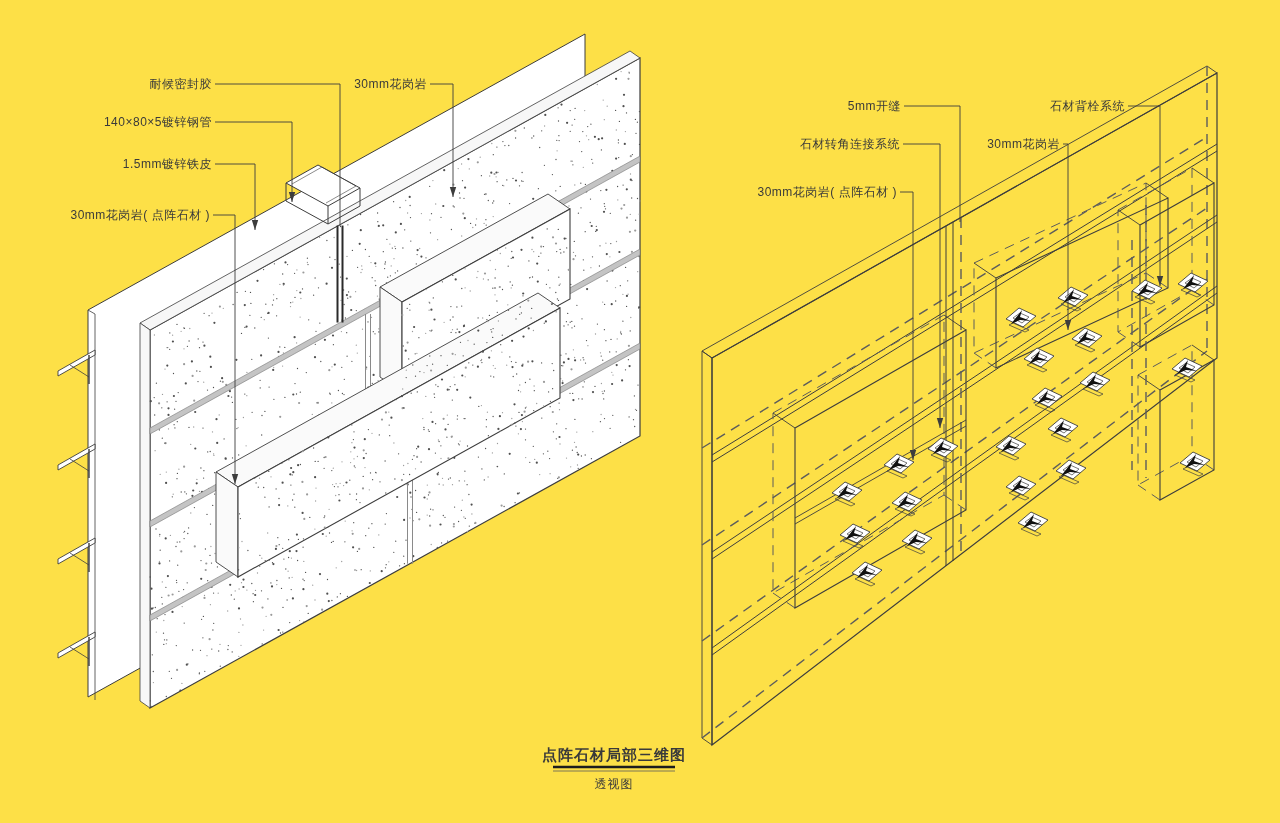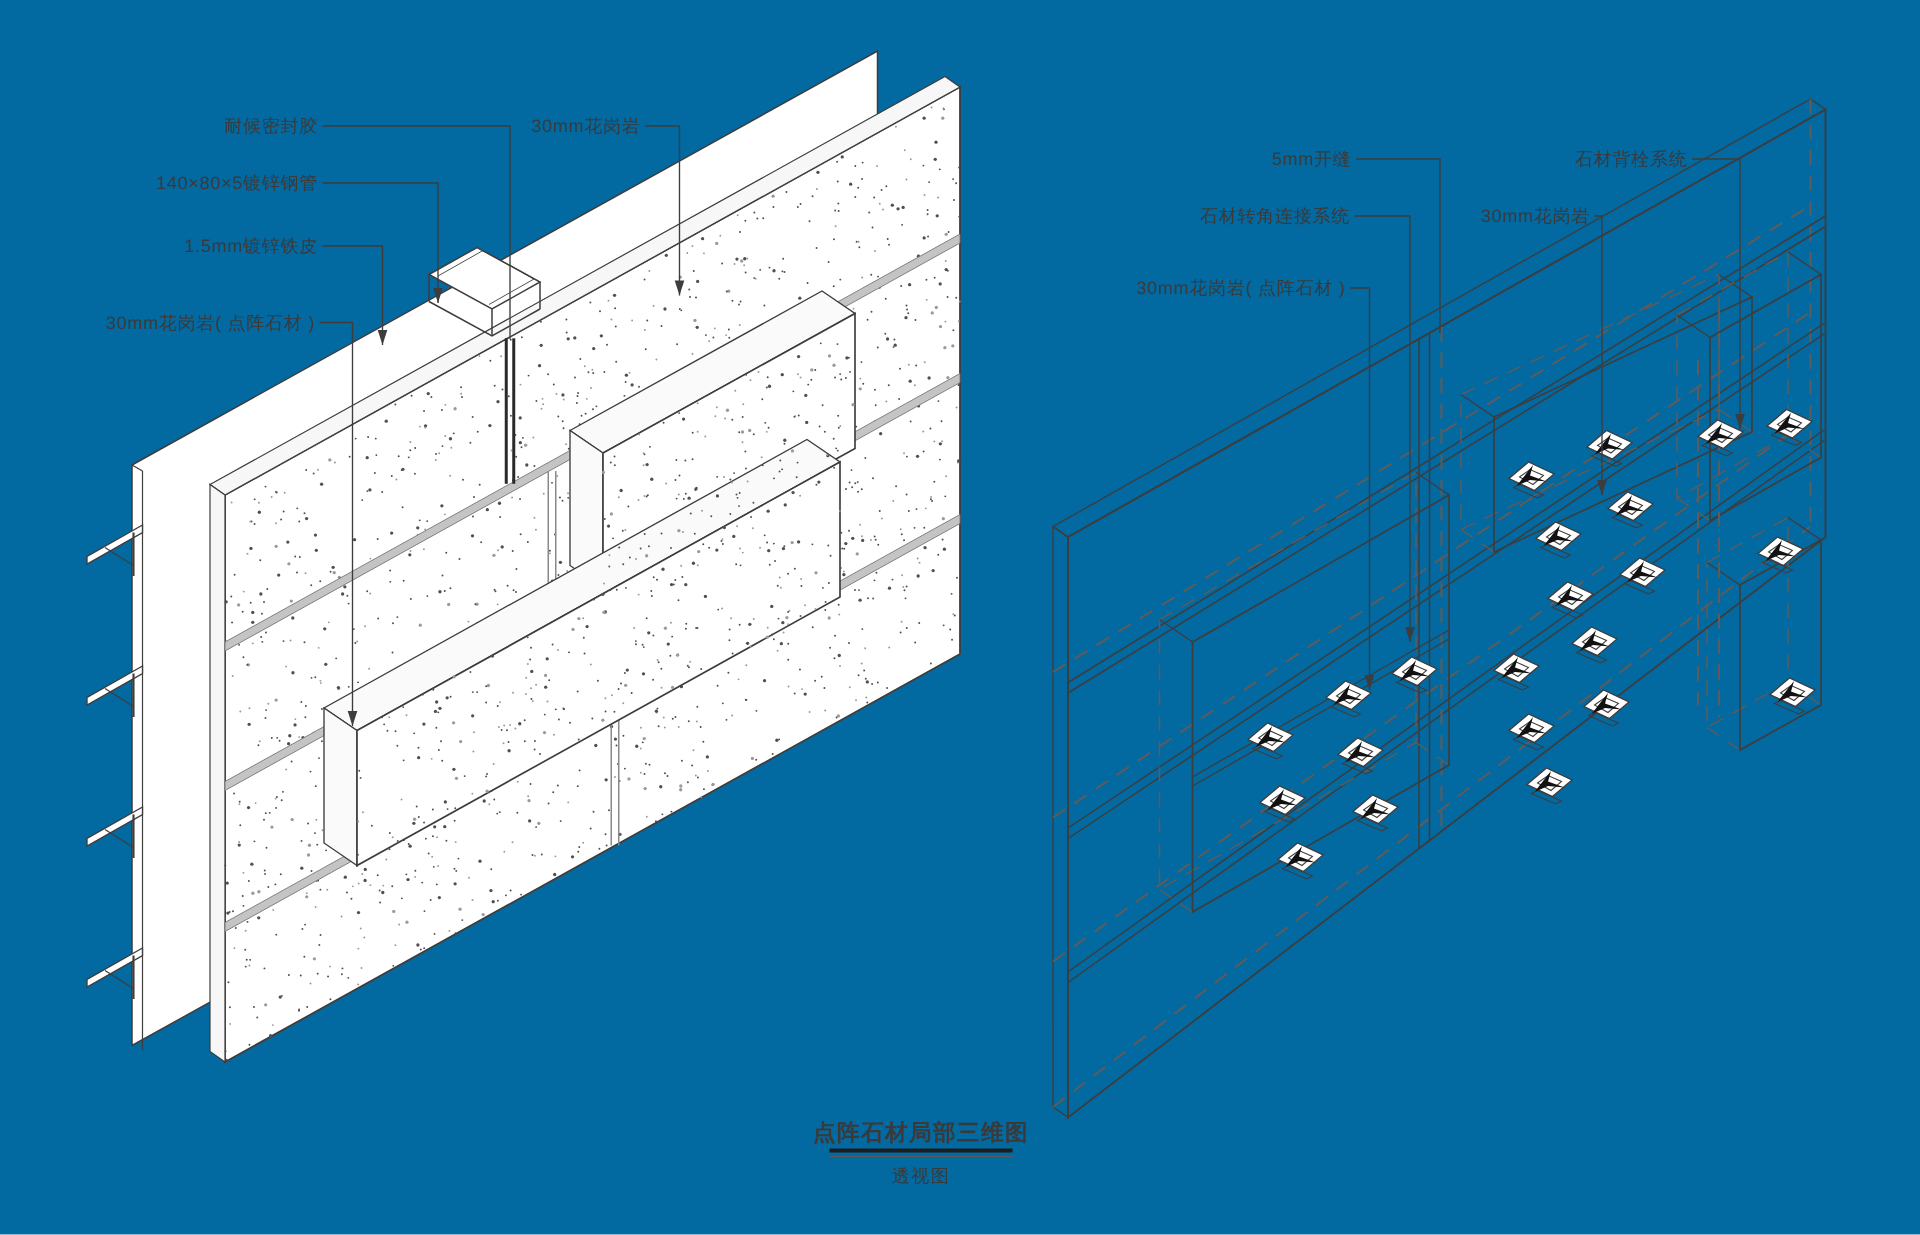--- a/index.html
+++ b/index.html
@@ -1,16 +1,16 @@
 <!DOCTYPE html>
 <html><head>
 <meta charset="utf-8">
 <style>
   html,body{margin:0;padding:0;background:#fff;}
-  .canvas{position:relative;width:1280px;height:823px;background:#0369a1;overflow:hidden;
+  .canvas{position:relative;width:1280px;height:823px;background:#fde047;overflow:hidden;
           font-family:"Liberation Sans","DejaVu Sans",sans-serif;}
   svg{display:block;}
   text{font-family:"Liberation Sans","DejaVu Sans",sans-serif;}
   .cad-label{font-size:12px;letter-spacing:0.5px;}
   .title-main{font-size:15px;font-weight:bold;letter-spacing:1px;}
   .title-sub{font-size:12px;letter-spacing:1px;}
 </style>
 </head>
 <body>
 

